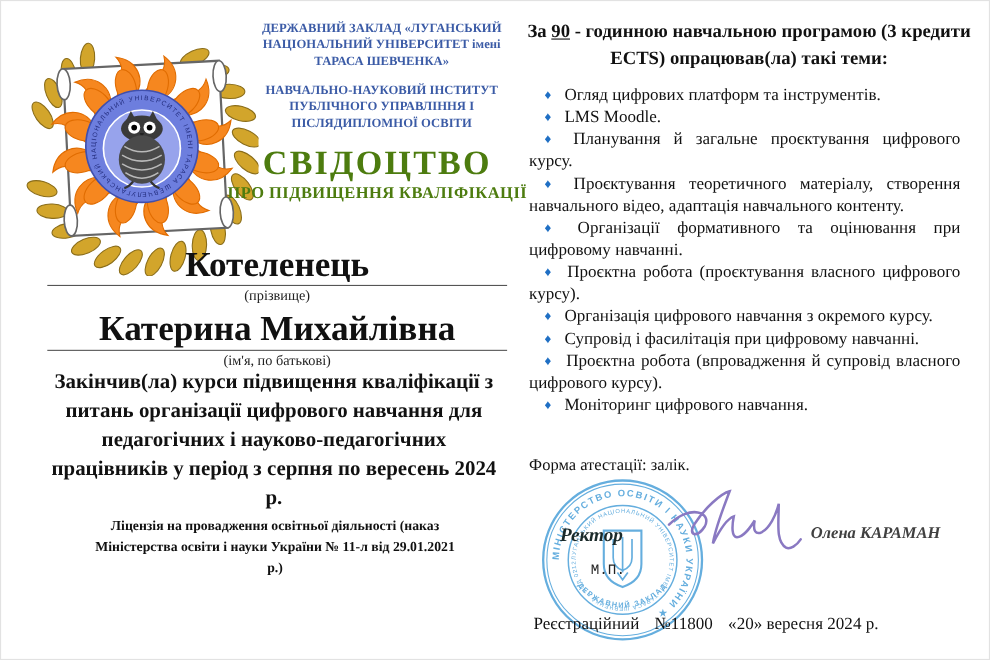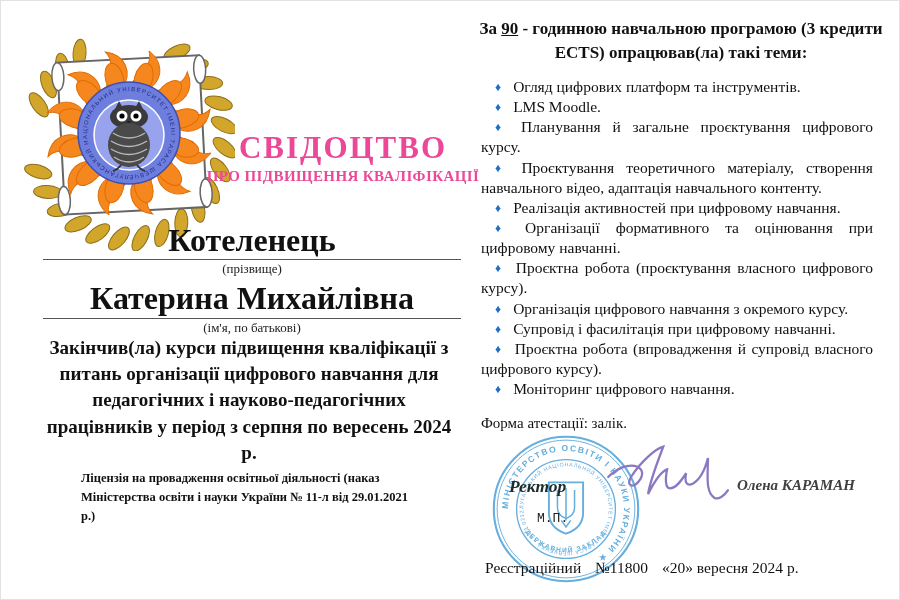--- a/index.html
+++ b/index.html
@@ -16,41 +16,41 @@
   
   .org-block{
     position:absolute;left:228px;top:18px;width:236px;
     text-align:center;color:#3b5ba6;font-weight:bold;
     font-size:11.5px;line-height:1.32;
     font-family:"Liberation Serif",serif;
   }
   .org-block .org2{margin-top:10px;}
 
   
-  .title-block{position:absolute;left:192px;top:130px;width:300px;text-align:center;color:#ec4899;}
+  .title-block{position:absolute;left:192px;top:130px;width:300px;text-align:center;color:#4d7c0f;}
   .cert-title{font-size:31px;font-weight:bold;letter-spacing:2px;line-height:1.1;}
   .cert-subtitle{font-size:15px;font-weight:bold;margin-top:3px;letter-spacing:.4px;white-space:nowrap;}
   .cert-number{font-size:13.5px;font-weight:bold;margin-top:3px;letter-spacing:.6px;}
 
   
   .name-block{position:absolute;left:42px;top:220px;width:418px;text-align:center;}
   .name-field{border-bottom:1.5px solid #555;}
   .name-big{font-size:32px;font-weight:bold;line-height:1.2;}
   .name-label{font-size:13px;margin-top:1px;margin-bottom:2px;color:#222;}
 
   
   .completion{
     position:absolute;left:42px;top:334px;width:412px;
     text-align:center;font-weight:bold;font-size:19px;line-height:1.38;
   }
 
   
   .license{
     position:absolute;left:80px;top:468px;width:338px;
-    font-weight:bold;font-size:12.5px;line-height:1.5;
+    text-align:center;font-weight:bold;font-size:12.5px;line-height:1.5;
   }
 
   
   .program-header{
     position:absolute;left:476px;top:16px;width:408px;
     text-align:center;font-weight:bold;font-size:17px;line-height:1.42;
   }
   .hours-underline{text-decoration:underline;}
 
   .topics{position:absolute;left:480px;top:76px;width:392px;font-size:15.5px;line-height:1.3;}
@@ -167,20 +167,24 @@
           <circle cx="113" cy="87" r="2.6" fill="#000"></circle>
           <path d="M104,92 L108,92 L106,97 Z" fill="#222"></path>
           <ellipse cx="106" cy="116" rx="21" ry="22" fill="#4a4a4a"></ellipse>
           <path d="M90,104 q16,10 32,0 M88,112 q18,11 36,0 M88,120 q18,11 36,0 M91,128 q15,10 30,0" fill="none" stroke="#b9b9b9" stroke-width="1.4"></path>
           <path d="M98,136 q-4,5 -8,6 M114,136 q4,5 8,6" stroke="#333" stroke-width="2" fill="none"></path>
         </g>
       </g>
     </svg>
   </div>
 
+  <div class="org-block">
+    <div class="org1">ДЕРЖАВНИЙ ЗАКЛАД «ЛУГАНСЬКИЙ НАЦІОНАЛЬНИЙ УНІВЕРСИТЕТ імені ТАРАСА ШЕВЧЕНКА»</div>
+    <div class="org2">НАВЧАЛЬНО-НАУКОВИЙ ІНСТИТУТ ПУБЛІЧНОГО УПРАВЛІННЯ І ПІСЛЯДИПЛОМНОЇ ОСВІТИ</div>
+  </div>
 
   <div class="title-block">
     <div class="cert-title">СВІДОЦТВО</div>
     <div class="cert-subtitle">ПРО ПІДВИЩЕННЯ КВАЛІФІКАЦІЇ</div>
   </div>
 
   <div class="name-block">
     <div class="name-field">
       <div class="name-big">Котеленець</div>
     </div>
@@ -195,21 +199,20 @@
 
   <div class="license">Ліцензія на провадження освітньої діяльності (наказ Міністерства освіти і науки України № 11-л від 29.01.2021 р.)</div>
 
   <div class="program-header"><span>За </span><span class="hours-underline">90</span><span> - годинною навчальною програмою (3 кредити ECTS) опрацював(ла) такі теми:</span></div>
 
   <div class="topics">
       <div class="topic"><span class="bullet">♦</span><span>Огляд цифрових платформ та інструментів.</span></div>
       <div class="topic"><span class="bullet">♦</span><span>LMS Moodle.</span></div>
       <div class="topic"><span class="bullet">♦</span><span>Планування й загальне проєктування цифрового курсу.</span></div>
       <div class="topic"><span class="bullet">♦</span><span>Проєктування теоретичного матеріалу, створення навчального відео, адаптація навчального контенту.</span></div>
-      <div class="topic"><span class="bullet">♦</span><span>Реалізація активностей при цифровому навчання.</span></div>
       <div class="topic"><span class="bullet">♦</span><span>Організації формативного та оцінювання при цифровому навчанні.</span></div>
       <div class="topic"><span class="bullet">♦</span><span>Проєктна робота (проєктування власного цифрового курсу).</span></div>
       <div class="topic"><span class="bullet">♦</span><span>Організація цифрового навчання з окремого курсу.</span></div>
       <div class="topic"><span class="bullet">♦</span><span>Супровід і фасилітація при цифровому  навчанні.</span></div>
       <div class="topic"><span class="bullet">♦</span><span>Проєктна робота (впровадження й супровід власного цифрового курсу).</span></div>
       <div class="topic"><span class="bullet">♦</span><span>Моніторинг цифрового навчання.</span></div>
     </div>
 
   <div class="attestation">Форма атестації: залік.</div>
 

